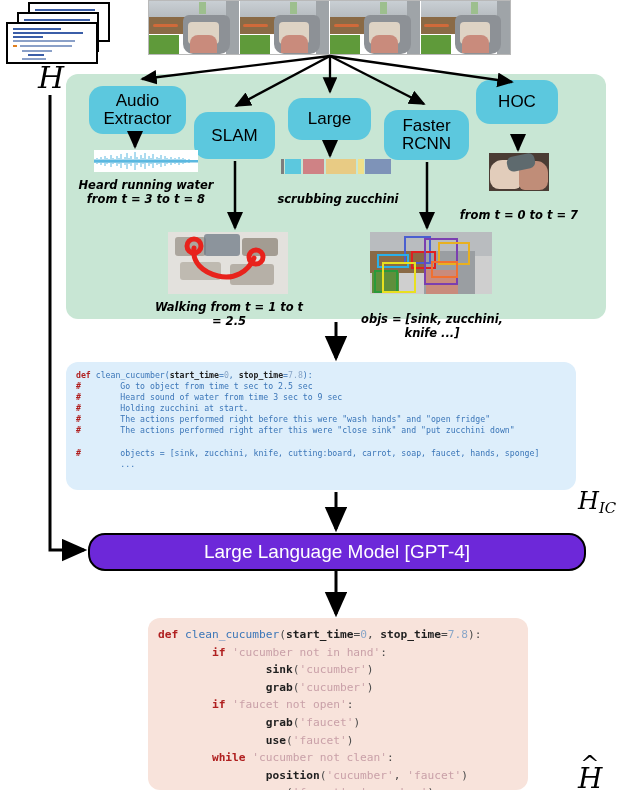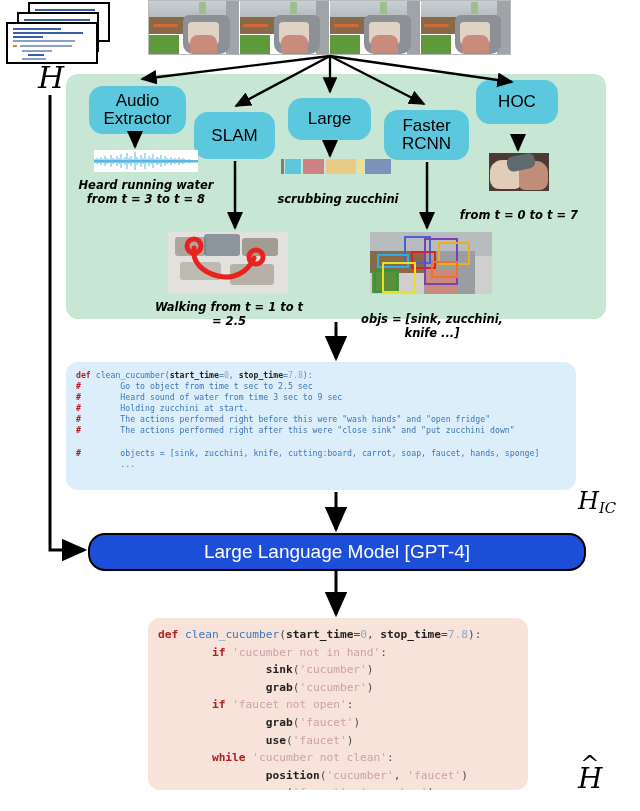--- a/index.html
+++ b/index.html
@@ -80,21 +80,21 @@
             font-size:11.2px;line-height:17.6px;color:#4a4a4a;}
   .kw{color:#b02020;font-weight:bold;text-align:center;}
   .fn{color:#3b76b8;}
   .fnb{color:#1f1f1f;font-weight:bold;}
   .num{color:#8aa7c8;}
   .str{color:#c9a0a8;}
   .hash{color:#b02020;font-weight:bold;}
   .cmt{color:#3b76b8;}
 
   
-  #llm-bar{left:88px;top:533px;width:494px;height:34px;background:#1d4ed8;border:2px solid #000;
+  #llm-bar{left:88px;top:533px;width:494px;height:34px;background:#6d28d9;border:2px solid #000;
            border-radius:17px;display:flex;align-items:center;justify-content:center;
            color:#fff;font-size:19px;}
 
   
   .math{position:absolute;font-family:"DejaVu Serif", serif;font-style:italic;color:#000;}
   #lbl-H{left:38px;top:60px;font-size:30px;}
   #lbl-HIC{left:578px;top:487px;font-size:24px;}
   #lbl-Hhat{left:578px;top:762px;font-size:28px;}
   .sub{font-size:0.62em;vertical-align:-0.25em;font-style:italic;}
   .hat{position:absolute;left:50%;transform:translateX(-52%);top:-0.52em;font-size:0.82em;font-style:normal;}

